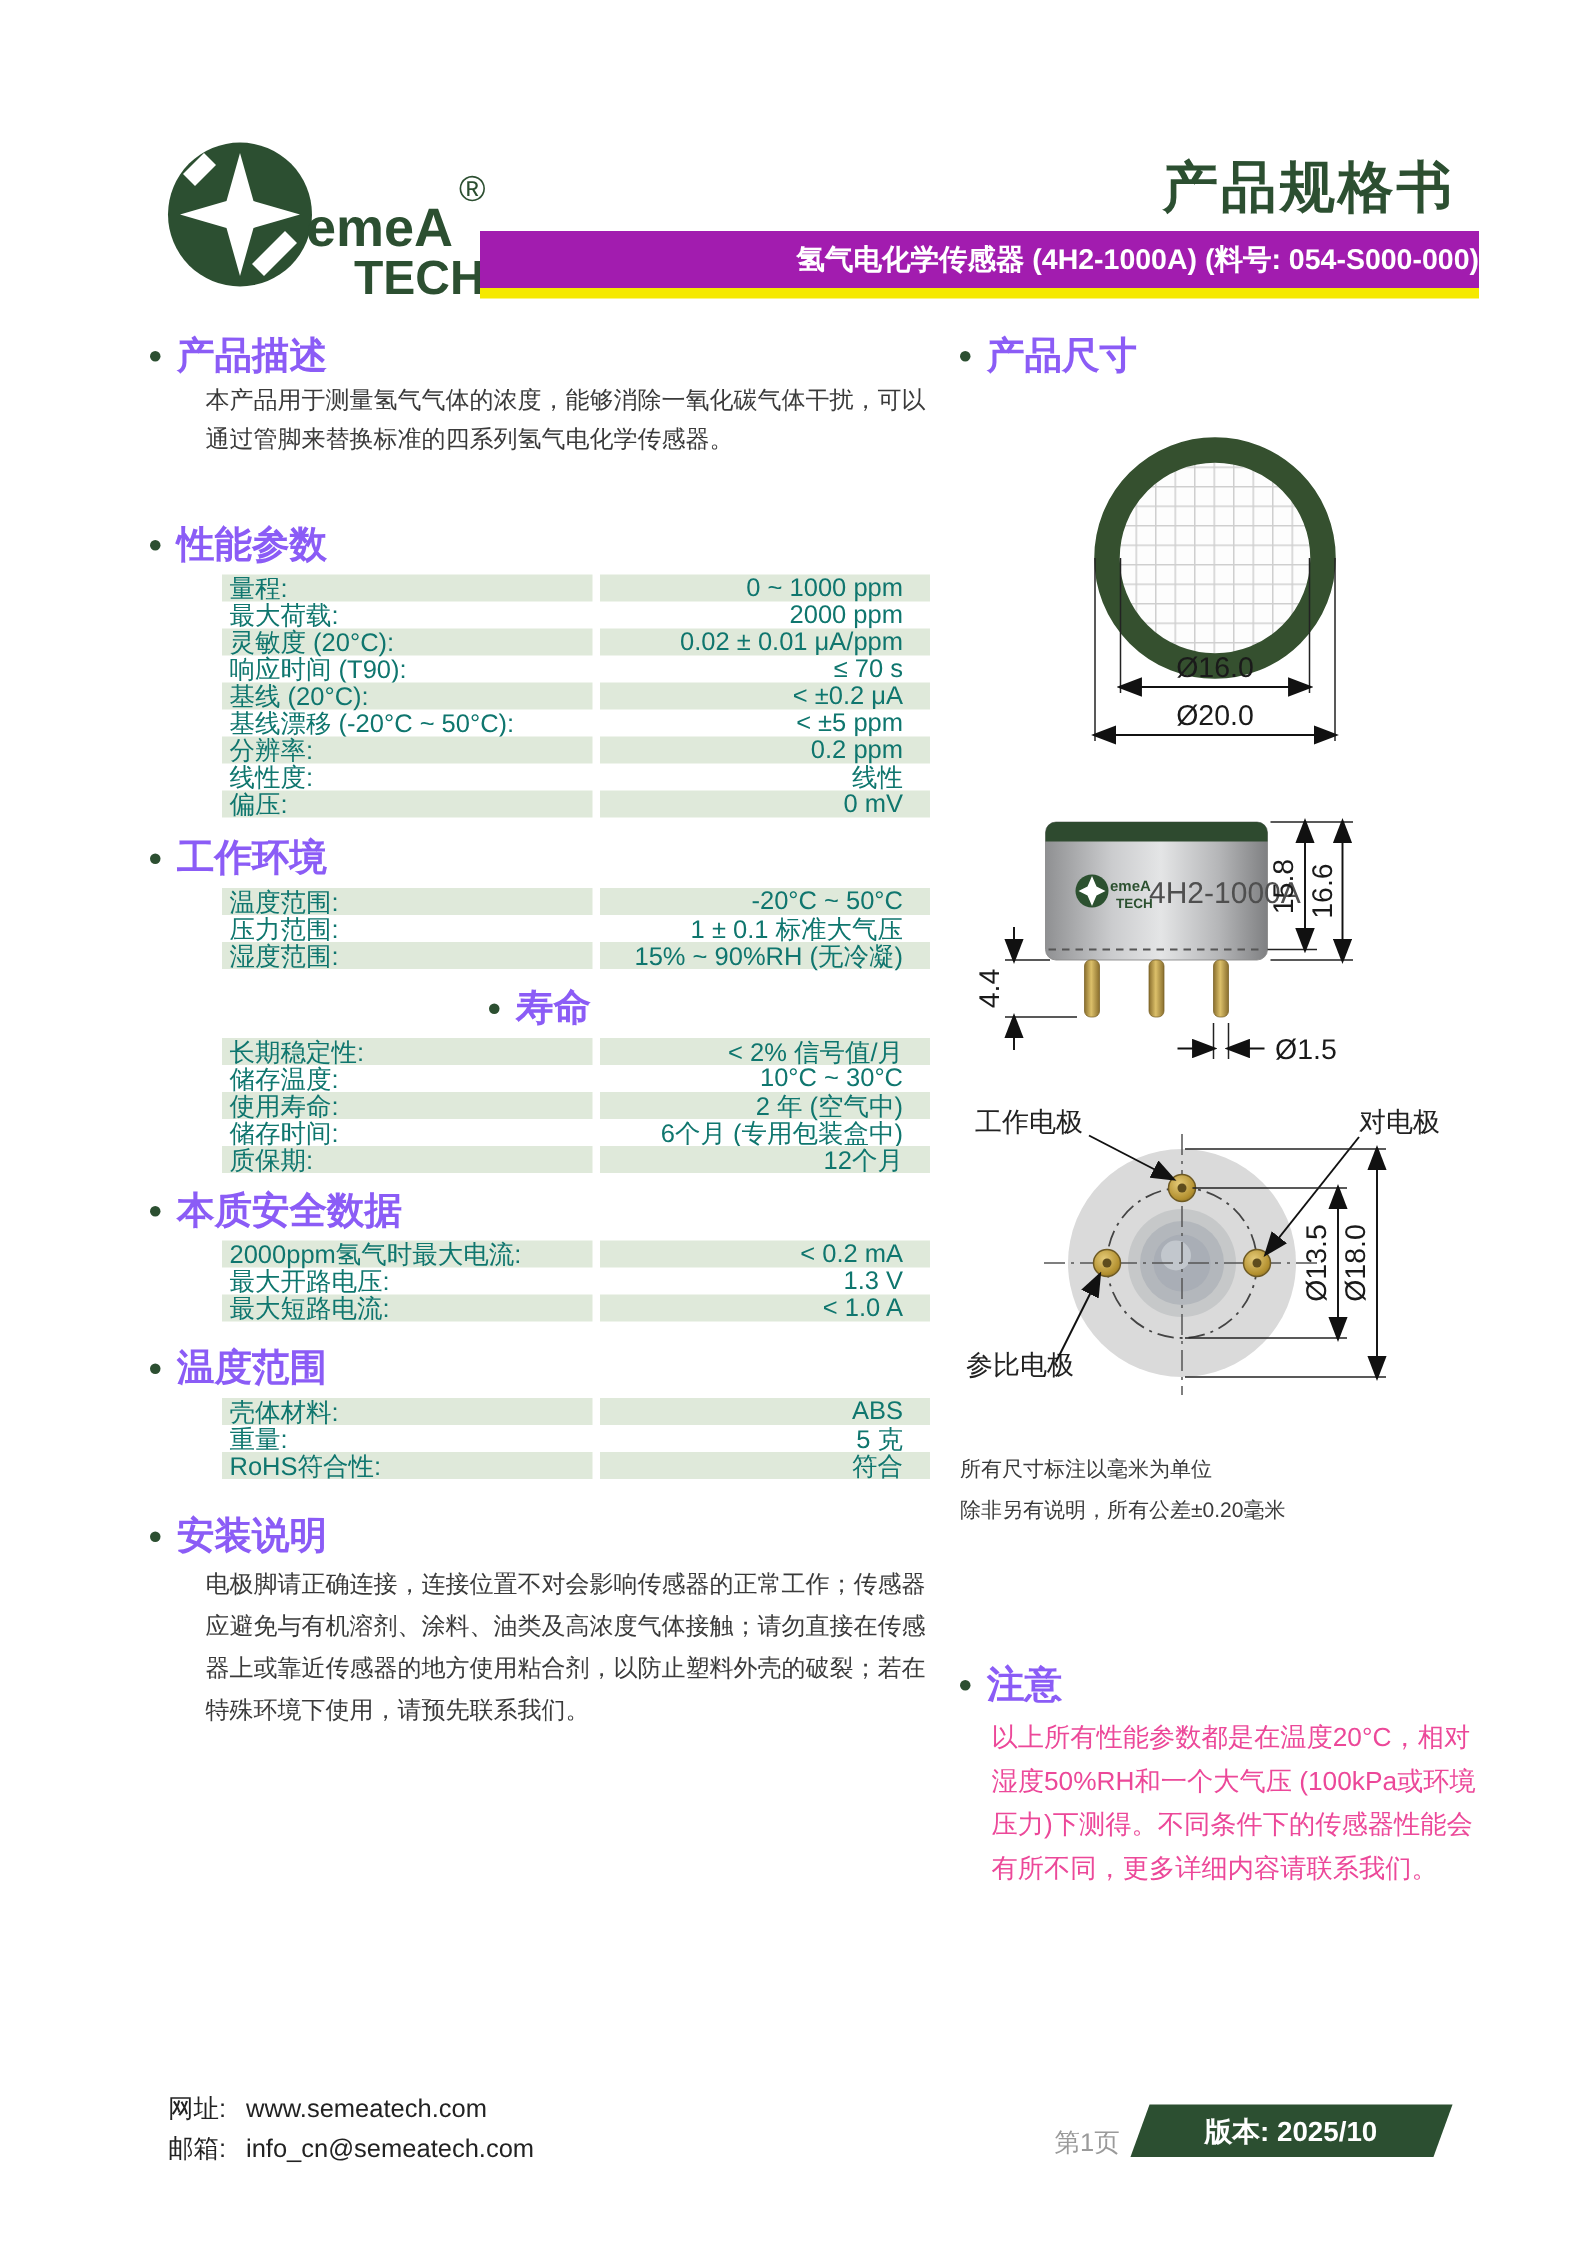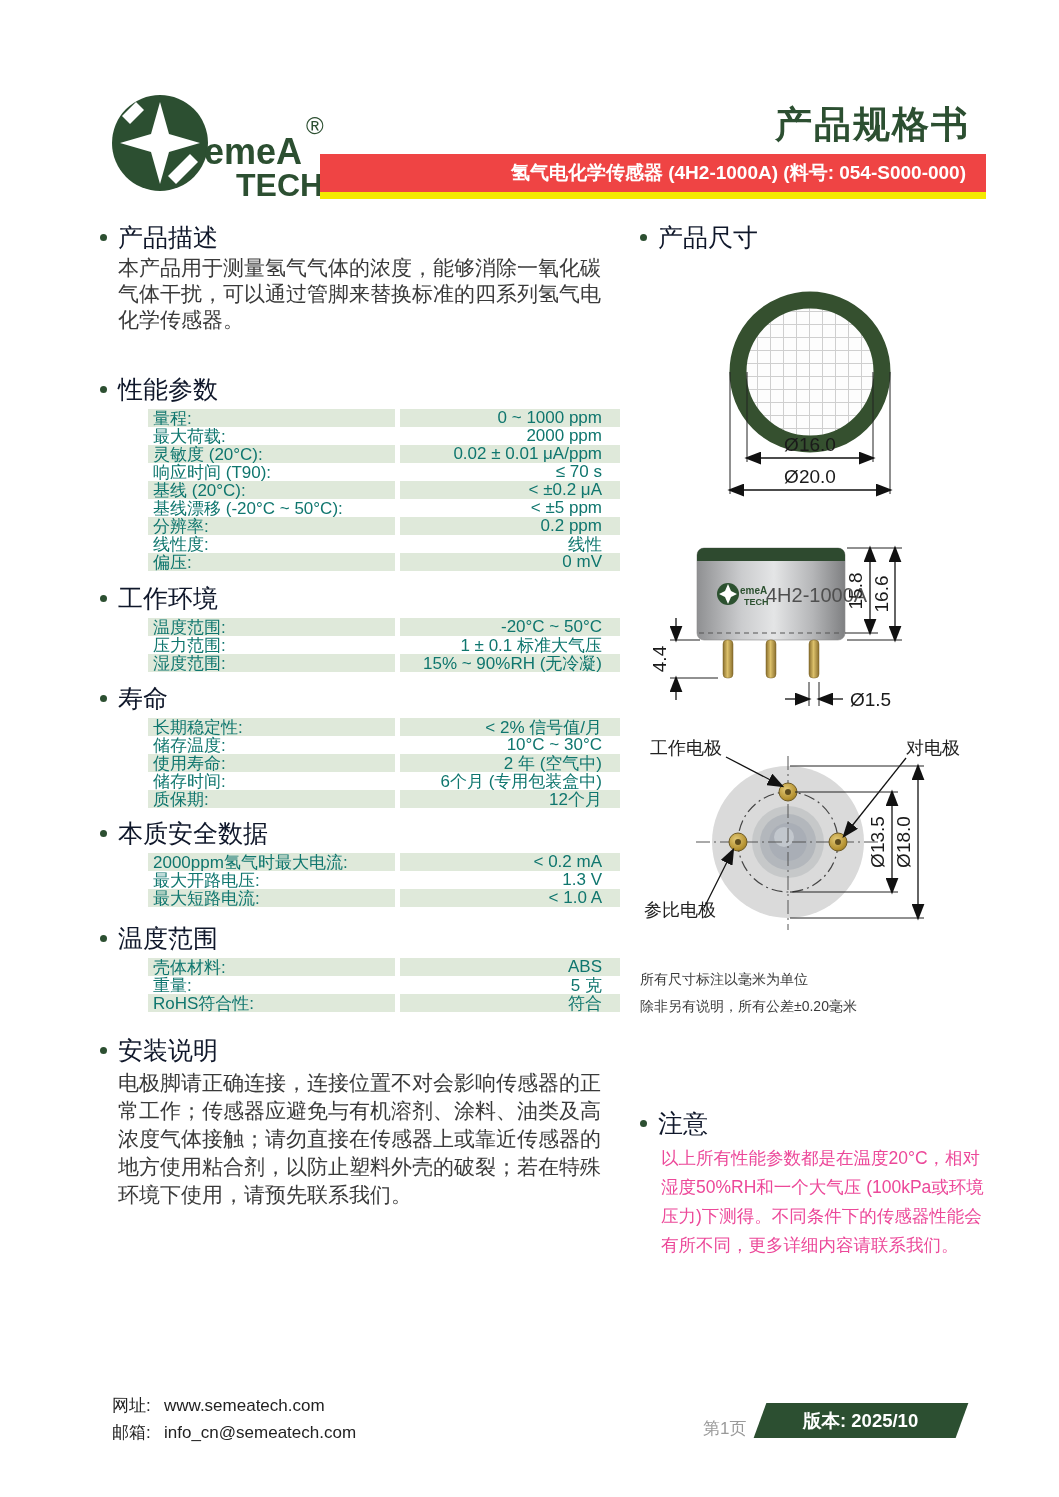--- a/index.html
+++ b/index.html
@@ -8,46 +8,46 @@
     font-family:"Liberation Sans", sans-serif; overflow:hidden;
   }
   
   .logo { position:absolute; left:110px; top:90px; }
   .doc-title {
     position:absolute; right:89px; top:100px;
     font-size:37px; font-weight:bold; color:#2c4f31; letter-spacing:2px;
   }
   .product-bar {
     position:absolute; left:320px; top:154px; width:666px; height:38px;
-    background:#ef4444; color:#ffffff; display:flex; align-items:center;
-    justify-content:flex-end; padding-right:20px; box-sizing:border-box;
+    background:#a21caf; color:#ffffff; display:flex; align-items:center;
+    justify-content:flex-end; padding-right:0; box-sizing:border-box;
     font-size:19px; font-weight:bold;
   }
   .yellow-line { position:absolute; left:320px; top:192px; width:666px; height:7px; background:#f5e900; }
 
   
   .col-left  { position:absolute; left:100px; top:222px; width:520px; }
   .col-right { position:absolute; left:640px; top:222px; width:345px; }
 
   .section-h { display:flex; align-items:center; gap:11px; }
   .section-h .dot { width:7px; height:7px; border-radius:50%; background:#2c4f31; flex:none; }
-  .section-h .txt { font-size:25px; font-weight:normal; color:#0f172a; line-height:30px; }
-
-  .body-text { margin-left:18px; font-size:21px; color:#3a3a3a; line-height:26px; }
+  .section-h .txt { font-size:25px; font-weight:bold; color:#8b5cf6; line-height:30px; }
+
+  .body-text { margin-left:37px; font-size:16px; color:#3a3a3a; line-height:26px; }
 
   .dtable { margin-left:21px; margin-top:5px; width:499px; }
   .t-row { display:flex; gap:5px; height:18px; font-size:17px; color:#0f766e;margin-left:27px; }
   .t-row .lab { width:247px; padding-left:5px; box-sizing:border-box; display:flex; align-items:center; }
   .t-row .val { flex:1; padding-right:18px; display:flex; align-items:center; justify-content:flex-end;text-align:right; }
   .t-row.shade .lab, .t-row.shade .val { background:#dfe9da; }
 
   .m-desc-body   { margin-top:3px; }
   .m-perf  { margin-top:41px; }
   .m-env   { margin-top:12px; }
-  .m-life  { margin-top:11px; }
+  .m-life  { margin-top:11px;justify-content:center; }
   .m-safe  { margin-top:10px; }
   .m-phys  { margin-top:16px; }
   .m-inst  { margin-top:23px; }
   .m-inst-body { margin-top:4px; line-height:28px; }
 
   .dia { display:block; }
   .dia-top    { margin-top:20px; }
   .dia-side   { margin-top:12px; }
   .dia-bottom { margin-top:6px; }
   .dim-notes { margin-top:8px; font-size:14px; color:#3a3a3a; line-height:27px; }

